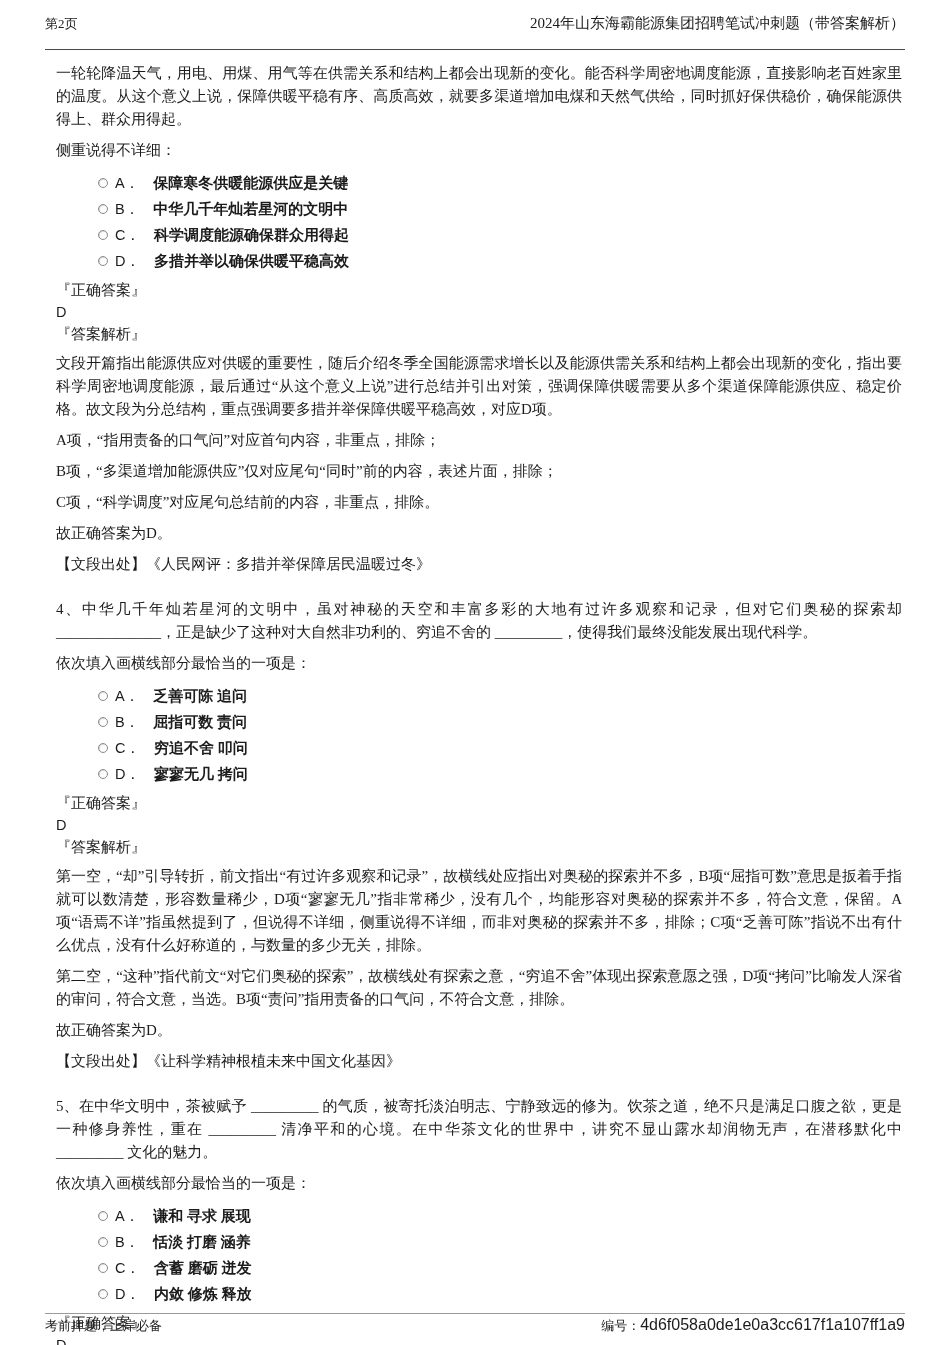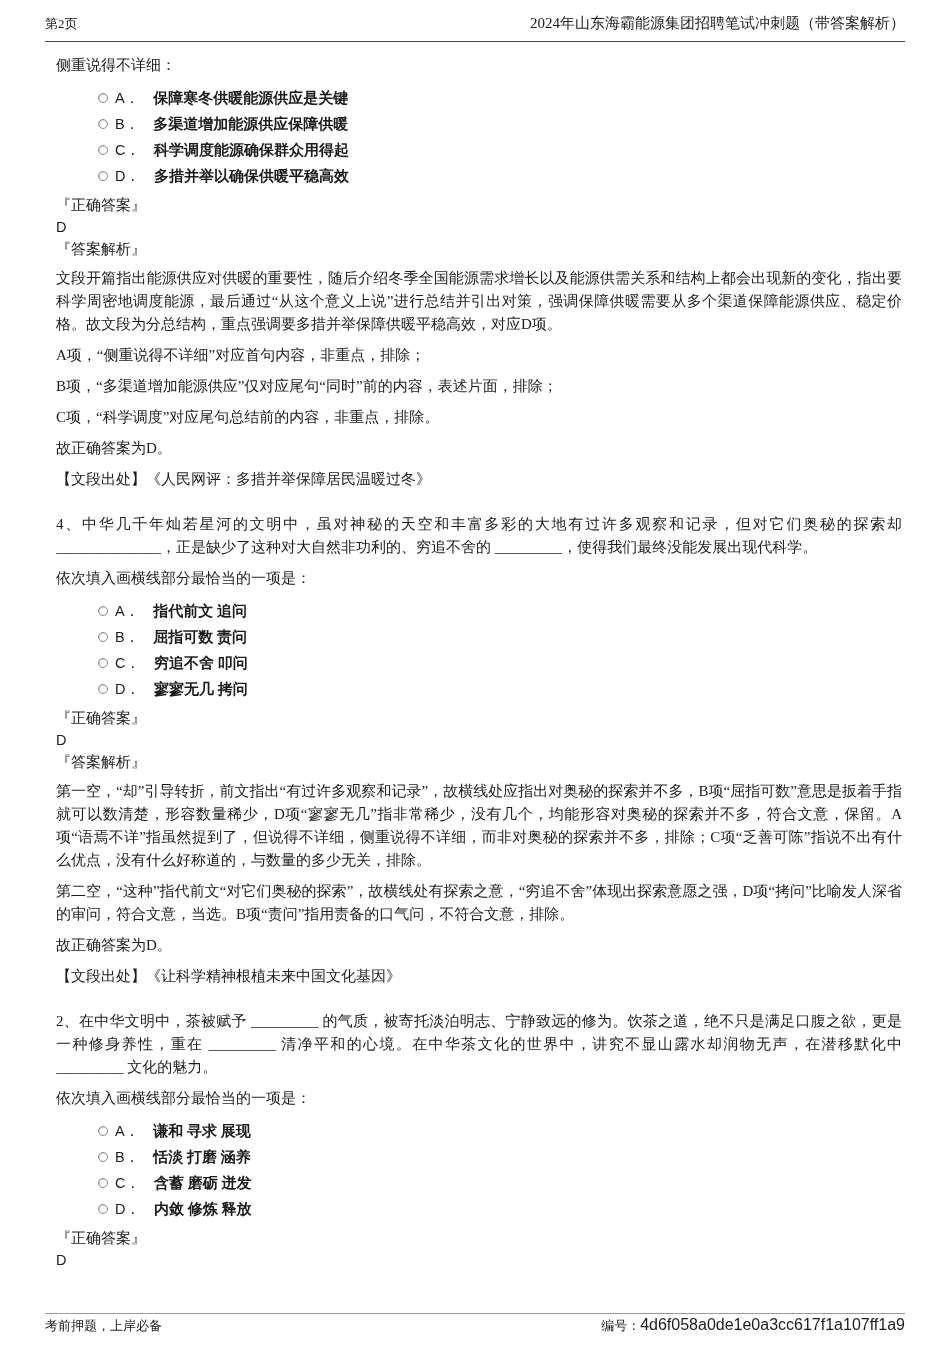--- a/index.html
+++ b/index.html
@@ -7,21 +7,21 @@
   body { font-family: "Liberation Serif", "DejaVu Serif", serif; color: #1c1c1c; }
   .page {
     position: relative;
     width: 950px;
     height: 1345px;
     background: #ffffff;
     overflow: hidden;
   }
   .header {
     margin: 14px 45px 0 45px;
-    padding-bottom: 8px;
+    padding-bottom: 16px;
     border-bottom: 1px solid #4a4a4a;
     display: flex;
     justify-content: space-between;
     align-items: flex-end;
     font-size: 13px;
   }
   .header .title { font-size: 15px; }
   .content {
     margin: 12px 48px 0 56px;
     font-size: 15px;
@@ -87,64 +87,65 @@
 
 <div class="page">
 
   <div class="header">
     <span class="page-num">第2页</span>
     <span class="title">2024年山东海霸能源集团招聘笔试冲刺题（带答案解析）</span>
   </div>
 
   <div class="content">
 
+    <p class="para justify">一轮轮降温天气，用电、用煤、用气等在供需关系和结构上都会出现新的变化。能否科学周密地调度能源，直接影响老百姓家里的温度。从这个意义上说，保障供暖平稳有序、高质高效，就要多渠道增加电煤和天然气供给，同时抓好保供稳价，确保能源供得上、群众用得起。</p>
     <p class="para">侧重说得不详细：</p>
 
     <div class="options">
       <div class="option">
         <span class="radio"></span>
         <span class="opt-letter">A．</span>
         <span class="opt-label">保障寒冬供暖能源供应是关键</span>
       </div>
       <div class="option">
         <span class="radio"></span>
         <span class="opt-letter">B．</span>
-        <span class="opt-label">多渠道增加能源供应保障供暖</span>
+        <span class="opt-label">中华几千年灿若星河的文明中</span>
       </div>
       <div class="option">
         <span class="radio"></span>
         <span class="opt-letter">C．</span>
         <span class="opt-label">科学调度能源确保群众用得起</span>
       </div>
       <div class="option">
         <span class="radio"></span>
         <span class="opt-letter">D．</span>
         <span class="opt-label">多措并举以确保供暖平稳高效</span>
       </div>
     </div>
 
     <p class="ans-label">『正确答案』</p>
     <p class="ans-value">D</p>
     <p class="ans-label">『答案解析』</p>
 
     <p class="para justify">文段开篇指出能源供应对供暖的重要性，随后介绍冬季全国能源需求增长以及能源供需关系和结构上都会出现新的变化，指出要科学周密地调度能源，最后通过“从这个意义上说”进行总结并引出对策，强调保障供暖需要从多个渠道保障能源供应、稳定价格。故文段为分总结构，重点强调要多措并举保障供暖平稳高效，对应D项。</p>
-    <p class="para justify">A项，“侧重说得不详细”对应首句内容，非重点，排除；</p>
+    <p class="para justify">A项，“指用责备的口气问”对应首句内容，非重点，排除；</p>
     <p class="para justify">B项，“多渠道增加能源供应”仅对应尾句“同时”前的内容，表述片面，排除；</p>
     <p class="para justify">C项，“科学调度”对应尾句总结前的内容，非重点，排除。</p>
     <p class="para">故正确答案为D。</p>
     <p class="para">【文段出处】《人民网评：多措并举保障居民温暖过冬》</p>
 
     <p class="para justify q-gap">4、中华几千年灿若星河的文明中，虽对神秘的天空和丰富多彩的大地有过许多观察和记录，但对它们奥秘的探索却 ______________，正是缺少了这种对大自然非功利的、穷追不舍的 _________，使得我们最终没能发展出现代科学。</p>
     <p class="para">依次填入画横线部分最恰当的一项是：</p>
 
     <div class="options">
       <div class="option">
         <span class="radio"></span>
         <span class="opt-letter">A．</span>
-        <span class="opt-label">指代前文 追问</span>
+        <span class="opt-label">乏善可陈 追问</span>
       </div>
       <div class="option">
         <span class="radio"></span>
         <span class="opt-letter">B．</span>
         <span class="opt-label">屈指可数 责问</span>
       </div>
       <div class="option">
         <span class="radio"></span>
         <span class="opt-letter">C．</span>
         <span class="opt-label">穷追不舍 叩问</span>
@@ -158,21 +159,21 @@
 
     <p class="ans-label">『正确答案』</p>
     <p class="ans-value">D</p>
     <p class="ans-label">『答案解析』</p>
 
     <p class="para justify">第一空，“却”引导转折，前文指出“有过许多观察和记录”，故横线处应指出对奥秘的探索并不多，B项“屈指可数”意思是扳着手指就可以数清楚，形容数量稀少，D项“寥寥无几”指非常稀少，没有几个，均能形容对奥秘的探索并不多，符合文意，保留。A项“语焉不详”指虽然提到了，但说得不详细，侧重说得不详细，而非对奥秘的探索并不多，排除；C项“乏善可陈”指说不出有什么优点，没有什么好称道的，与数量的多少无关，排除。</p>
     <p class="para justify">第二空，“这种”指代前文“对它们奥秘的探索”，故横线处有探索之意，“穷追不舍”体现出探索意愿之强，D项“拷问”比喻发人深省的审问，符合文意，当选。B项“责问”指用责备的口气问，不符合文意，排除。</p>
     <p class="para">故正确答案为D。</p>
     <p class="para">【文段出处】《让科学精神根植未来中国文化基因》</p>
 
-    <p class="para justify q-gap">2、在中华文明中，茶被赋予 _________ 的气质，被寄托淡泊明志、宁静致远的修为。饮茶之道，绝不只是满足口腹之欲，更是一种修身养性，重在 _________ 清净平和的心境。在中华茶文化的世界中，讲究不显山露水却润物无声，在潜移默化中 _________ 文化的魅力。</p>
+    <p class="para justify q-gap">5、在中华文明中，茶被赋予 _________ 的气质，被寄托淡泊明志、宁静致远的修为。饮茶之道，绝不只是满足口腹之欲，更是一种修身养性，重在 _________ 清净平和的心境。在中华茶文化的世界中，讲究不显山露水却润物无声，在潜移默化中 _________ 文化的魅力。</p>
     <p class="para">依次填入画横线部分最恰当的一项是：</p>
 
     <div class="options">
       <div class="option">
         <span class="radio"></span>
         <span class="opt-letter">A．</span>
         <span class="opt-label">谦和 寻求 展现</span>
       </div>
       <div class="option">
         <span class="radio"></span>

